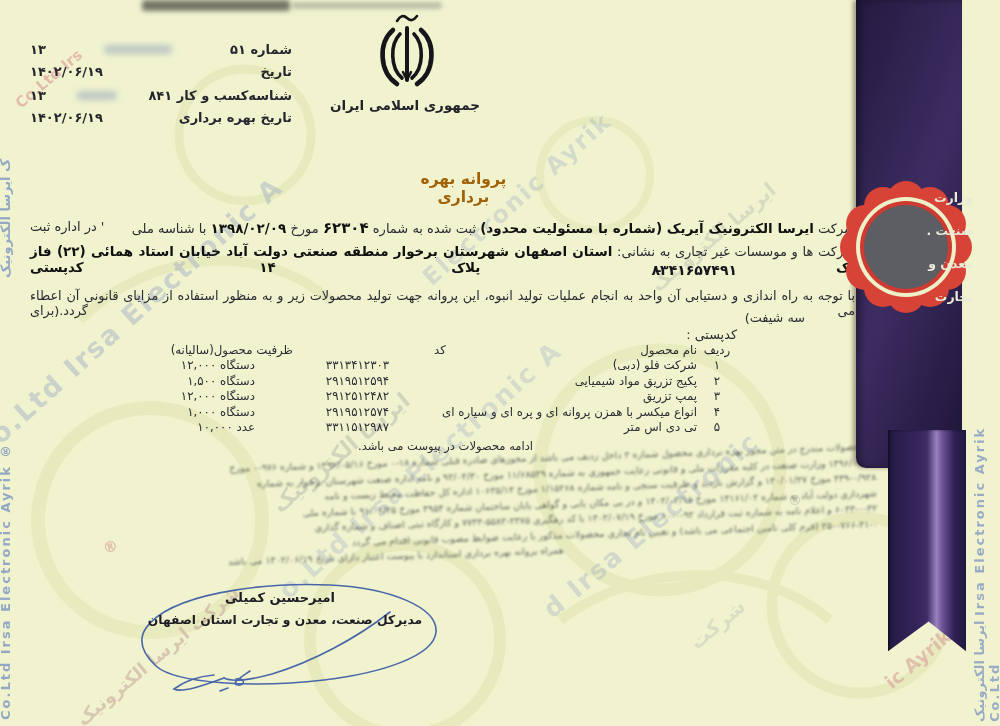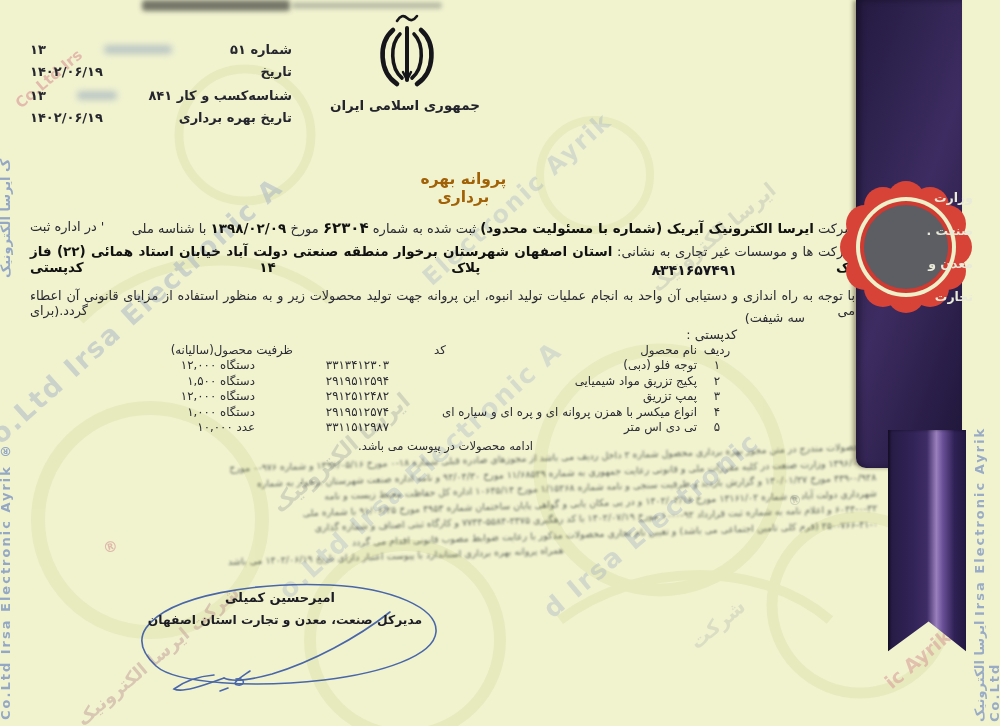--- a/index.html
+++ b/index.html
@@ -191,21 +191,21 @@
 
   <div id="ptable" class="abs">
     <div class="trow" style="top:343px;">
       <span class="c-radif">ردیف</span>
       <span class="c-name">نام محصول</span>
       <span class="c-codehdr">کد</span>
       <span class="c-caphdr">ظرفیت محصول(سالیانه)</span>
     </div>
     <div class="trow" style="top:358px;">
       <span class="c-radif">۱</span>
-      <span class="c-name">توجه فلو (دبی)</span>
+      <span class="c-name">شرکت فلو (دبی)</span>
       <span class="c-code">۳۳۱۳۴۱۲۳۰۳</span>
       <span class="c-cap">۱۲,۰۰۰ دستگاه</span>
     </div>
     <div class="trow" style="top:373.5px;">
       <span class="c-radif">۲</span>
       <span class="c-name">پکیج تزریق مواد شیمیایی</span>
       <span class="c-code">۲۹۱۹۵۱۲۵۹۴</span>
       <span class="c-cap">۱,۵۰۰ دستگاه</span>
     </div>
     <div class="trow" style="top:389px;">

